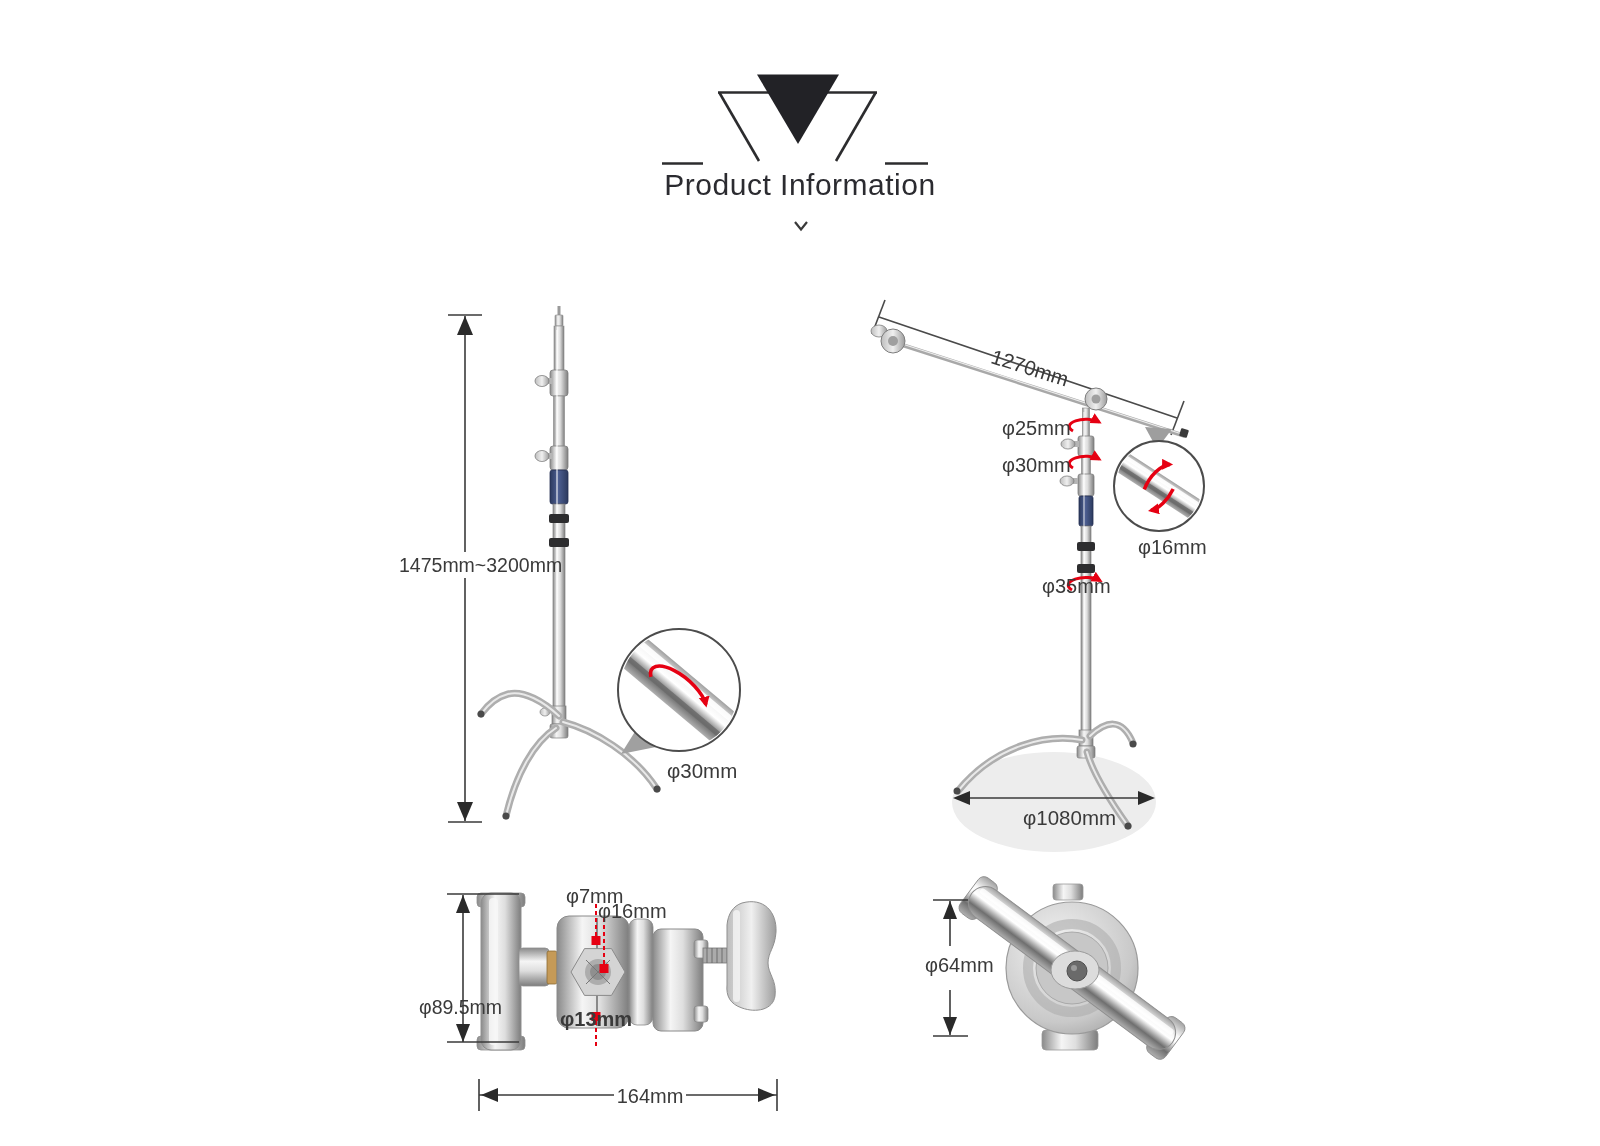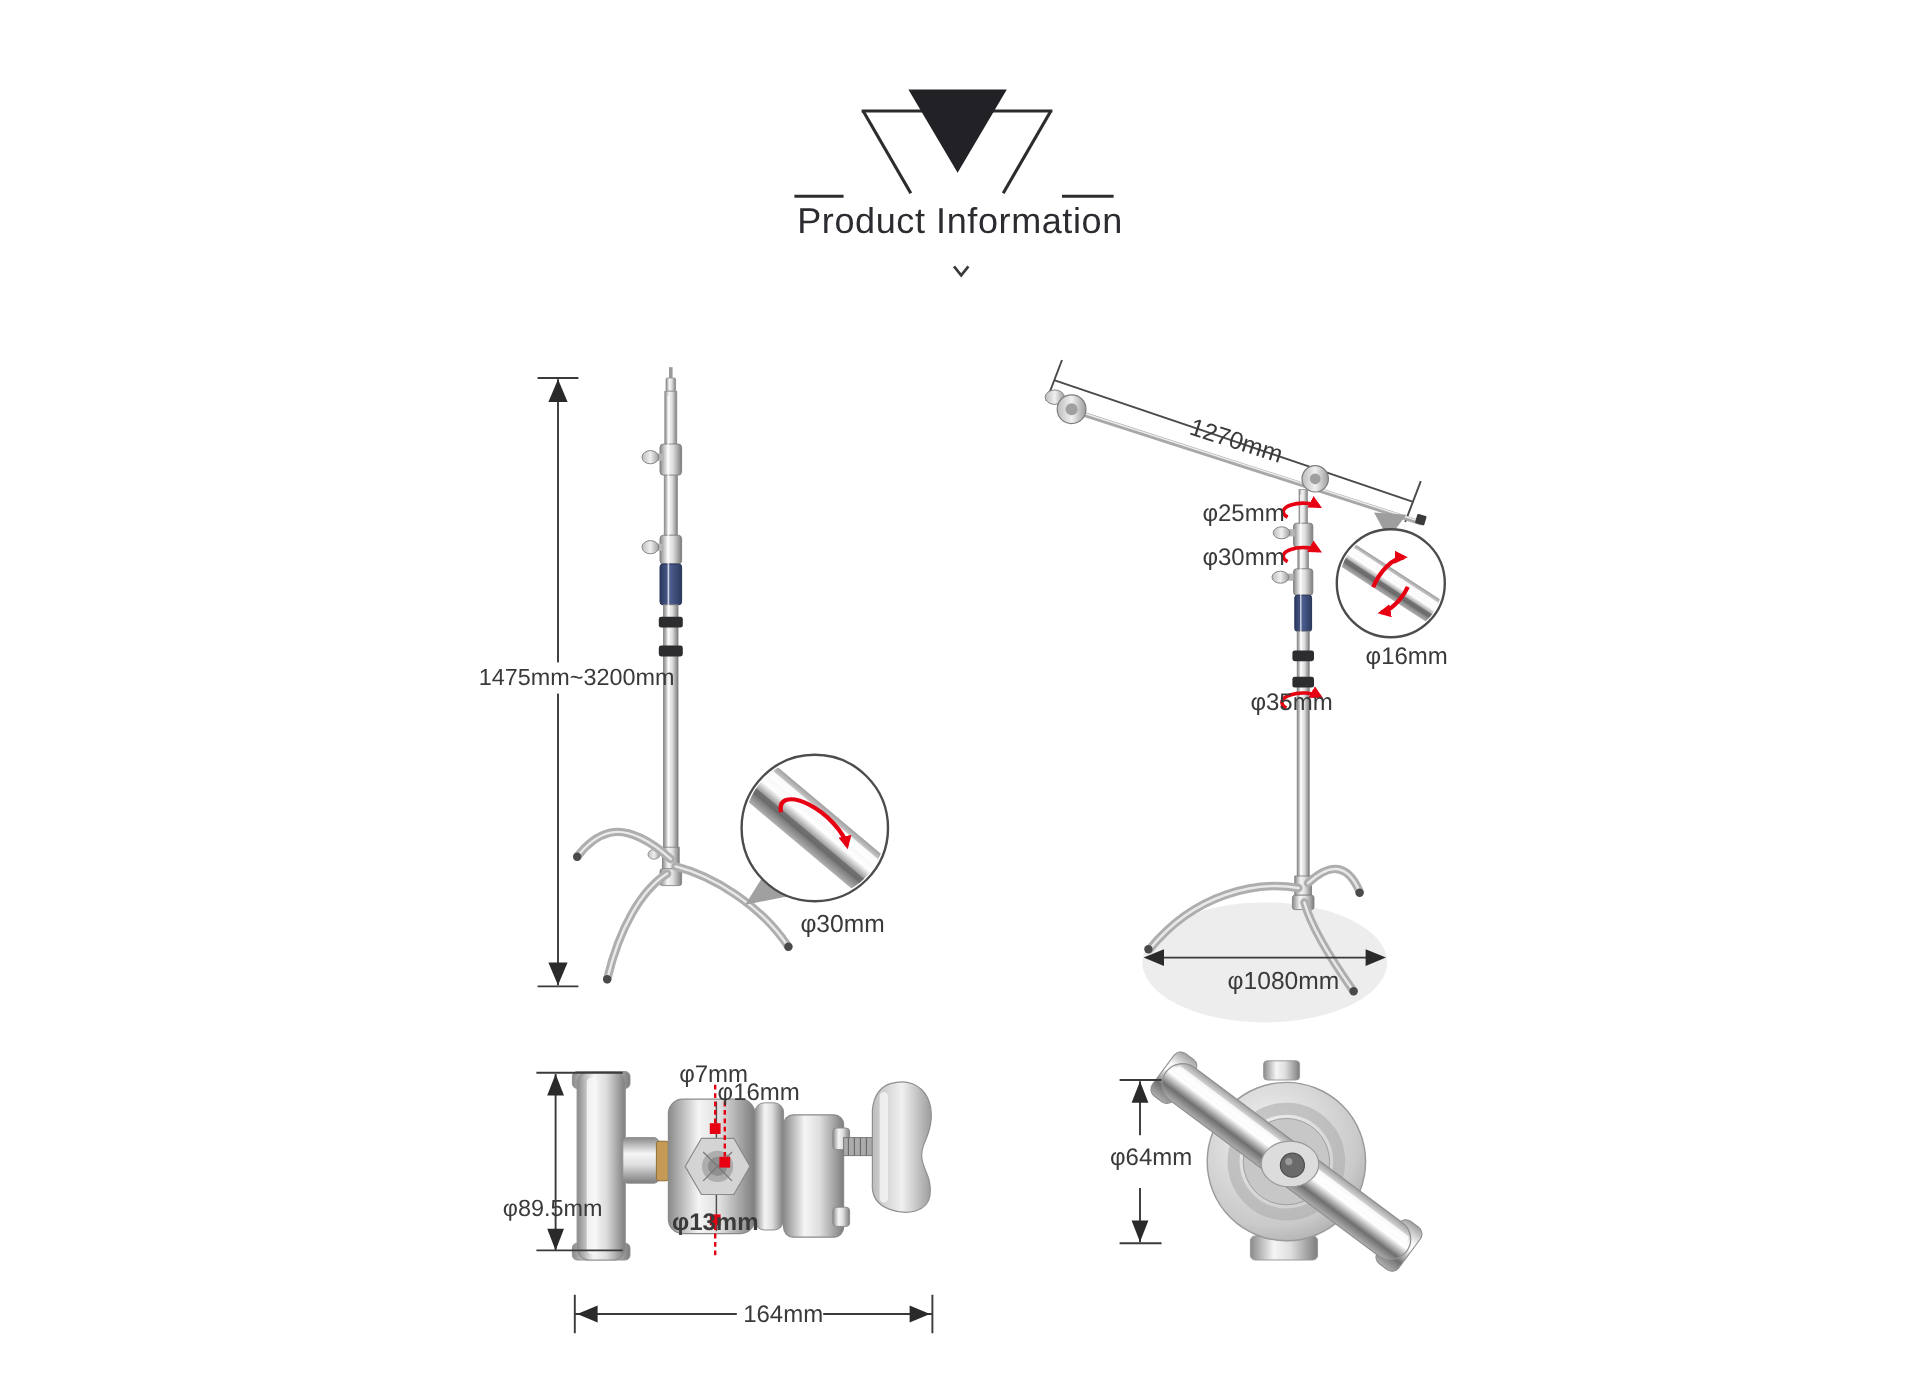--- a/index.html
+++ b/index.html
@@ -6,21 +6,21 @@
   #stage{
     position:relative;width:1384px;height:1146px;background:#ffffff;overflow:hidden;
     font-family:"Liberation Sans",sans-serif;
     padding-left:44px;
   }
   #art{position:absolute;left:0;top:0;}
   .lbl{
     position:absolute;font-family:"Liberation Sans",sans-serif;font-size:20px;
     line-height:1.15;color:#3a3a3a;white-space:nowrap;
   }
-  .boxed{background:#ffffff;text-align:right;}
+  .boxed{background:#ffffff;text-align:center;}
   #page-title{
     position:absolute;left:800px;top:168px;transform:translateX(-50%);
     font-size:30px;color:#2b2b30;letter-spacing:.5px;white-space:nowrap;
   }
   #lbl-height{left:399px;top:552px;width:142px;font-size:19.5px;padding:2px 0;}
   #lbl-d30-left{left:667px;top:759px;font-size:20.5px;}
   #lbl-1270{left:992px;top:344px;font-size:20.5px;transform:rotate(17.5deg);transform-origin:0 50%;}
   #lbl-d25{left:1002px;top:417px;text-align:center;}
   #lbl-d30-right{left:1002px;top:454px;}
   #lbl-d16{left:1138px;top:536px;}

